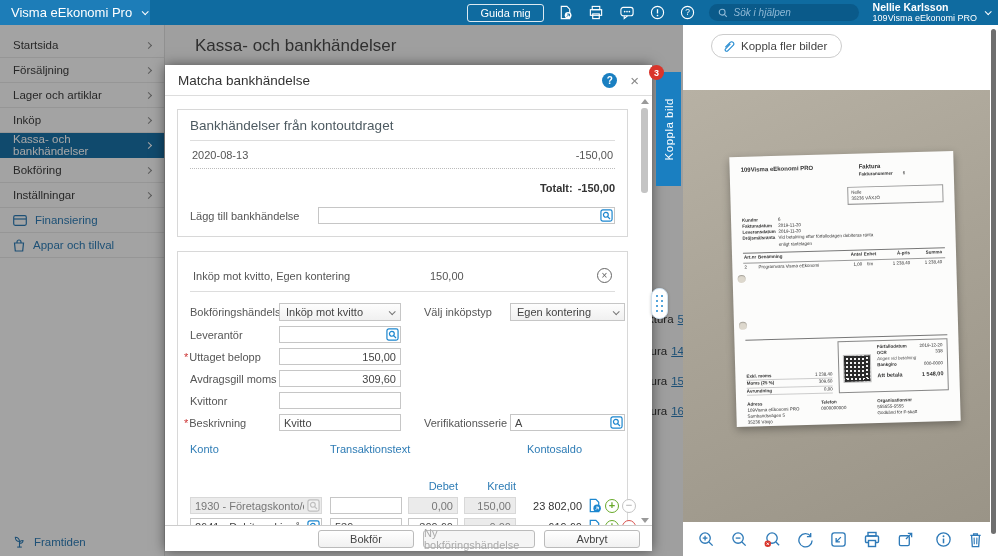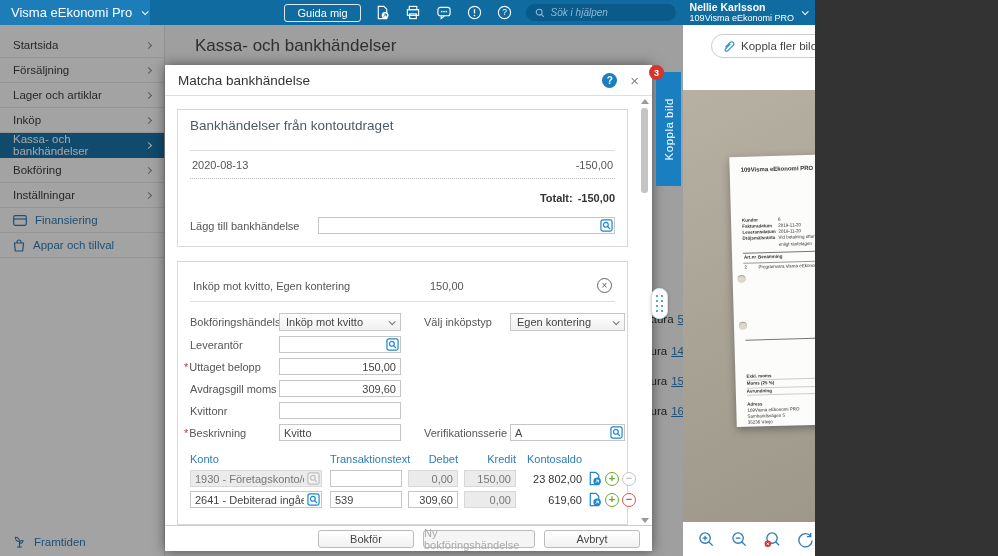--- a/index.html
+++ b/index.html
@@ -1,17 +1,17 @@
 <!DOCTYPE html>
 <html><head>
 <meta charset="utf-8">
 <style>
   * { margin:0; padding:0; box-sizing:border-box; }
   body { font-family:"Liberation Sans","DejaVu Sans",sans-serif; background:#333; }
-  .screen { position:relative; width:815px; height:556px; background:#ef4444; overflow:hidden; }
+  .screen { position:relative; width:998px; height:556px; background:#ef4444; overflow:hidden; }
 
   
   .topbar { position:relative; height:25px; background:#0f6ba0; display:flex; align-items:center; z-index:20; }
   .brand { width:150px; height:100%; background:#1d7db8; color:#fff; font-size:13px; display:flex; align-items:center; padding-left:11px; gap:10px; cursor:pointer; }
   .chev { width:5px; height:5px; border-right:1.4px solid currentColor; border-bottom:1.4px solid currentColor; display:inline-block; }
   .chev.down { transform:rotate(45deg) translateY(-1px); }
   .chev.right { transform:rotate(-45deg); }
   .topbar-right { margin-left:auto; display:flex; align-items:center; gap:14px; padding-right:8px; }
   .guide-btn { border:1px solid rgba(255,255,255,.85); border-radius:3px; color:#fff; font-size:11px; padding:2px 12px; cursor:pointer; }
   .tb-icons { display:flex; align-items:center; gap:15px; color:#fff; }
@@ -57,21 +57,21 @@
   .mscroll .arr.up { top:0; border-bottom:5px solid #999; }
   .mscroll .arr.dn { bottom:0; border-top:5px solid #999; }
   .mscroll .thumb { position:absolute; top:9px; left:1px; width:7px; height:85px; background:#c4c4c4; border-radius:3px; }
   .modal-footer { position:absolute; bottom:0; left:0; right:0; height:26px; border-top:1px solid #ccc; background:#fff; display:flex; align-items:center; justify-content:flex-end; gap:9px; padding-right:12px; }
   .btn { height:18px; border:1px solid #bbb; border-radius:3px; background:linear-gradient(#fff,#f1f1f1); color:#444; font-size:11px; display:flex; align-items:center; justify-content:center; cursor:pointer; }
   .btn.disabled { color:#aaa; background:#f5f5f5; cursor:default; }
   .b1 { width:96px; } .b2 { width:112px; } .b3 { width:96px; }
 
   .card { border:1px solid #d8d8d8; padding:8px 12px 12px; margin-bottom:14px; }
   .sect-h { font-size:13.5px; color:#4d5a61; font-weight:normal; }
-  .card .sect-h { border-bottom:1px solid #ddd; padding-bottom:17px; }
+  .card .sect-h { border-bottom:1px solid #ddd; padding-bottom:7px; }
   .bank-row { display:flex; justify-content:space-between; font-size:11px; color:#555; padding:8px 2px 7px; border-bottom:1px dotted #bbb; }
   .bank-total { display:flex; justify-content:flex-end; gap:5px; font-size:11px; font-weight:bold; color:#333; margin-top:13px; }
   .add-row { display:flex; align-items:center; margin-top:13px; font-size:11px; color:#555; }
   .add-row .lbl { width:128px; flex:none; }
   .iwrap { position:relative; flex:1; }
   .inp { width:100%; height:17px; border:1px solid #c6c6c6; font-size:11px; padding:0 4px; color:#444; font-family:inherit; background:#fff; outline:none; }
   .inp.num { text-align:right; }
   .inp:disabled, .inp.dis { background:#ebebeb; border-color:#d8d8d8; color:#777; }
   .lookup { position:absolute; right:2px; top:2px; width:13px; height:13px; cursor:pointer; }
 
@@ -95,21 +95,21 @@
   .vtable { margin-top:12px; font-size:11px; }
   .thead { display:flex; color:#2e7cb5; margin-bottom:5px; }
   .tr { display:flex; align-items:center; margin-bottom:4px; }
   .c-konto { width:132px; flex:none; position:relative; margin-right:8px; }
   .c-konto .inp { padding-right:17px; }
   .c-trans { width:72px; flex:none; margin-right:6px; }
   .c-deb { width:50px; flex:none; margin-right:6px; }
   .c-kred { width:52px; flex:none; margin-right:6px; }
   .c-saldo { width:60px; flex:none; text-align:right; color:#333; }
   .c-icons { display:flex; align-items:center; gap:3px; margin-left:5px; }
-  .thead .c-deb, .thead .c-kred { text-align:right; }
+  .thead .c-deb, .thead .c-kred { text-align:right;margin-top:37px; }
   .cicon { width:14px; height:14px; border-radius:50%; border:1.5px solid; font-size:11px; font-weight:bold; line-height:1; display:flex; align-items:center; justify-content:center; cursor:pointer; background:#fff; }
   .cicon.green { color:#67a928; border-color:#67a928; }
   .cicon.red { color:#d9534f; border-color:#d9534f; }
   .cicon.gray { color:#c4c4c4; border-color:#c4c4c4; }
   .doclk { width:15px; height:15px; cursor:pointer; }
 
   
   .koppla-tab { position:absolute; left:656px; top:47px; width:25px; height:114px; background:#1a7fc1; z-index:11; display:flex; align-items:center; justify-content:center; cursor:pointer; }
   .koppla-tab span { writing-mode:vertical-rl; transform:rotate(180deg); color:#fff; font-size:11.5px; letter-spacing:.5px; }
   .tab-badge { position:absolute; left:649px; top:40px; width:15px; height:15px; border-radius:50%; background:#d9342b; color:#fff; font-size:9px; font-weight:bold; display:flex; align-items:center; justify-content:center; z-index:12; }

